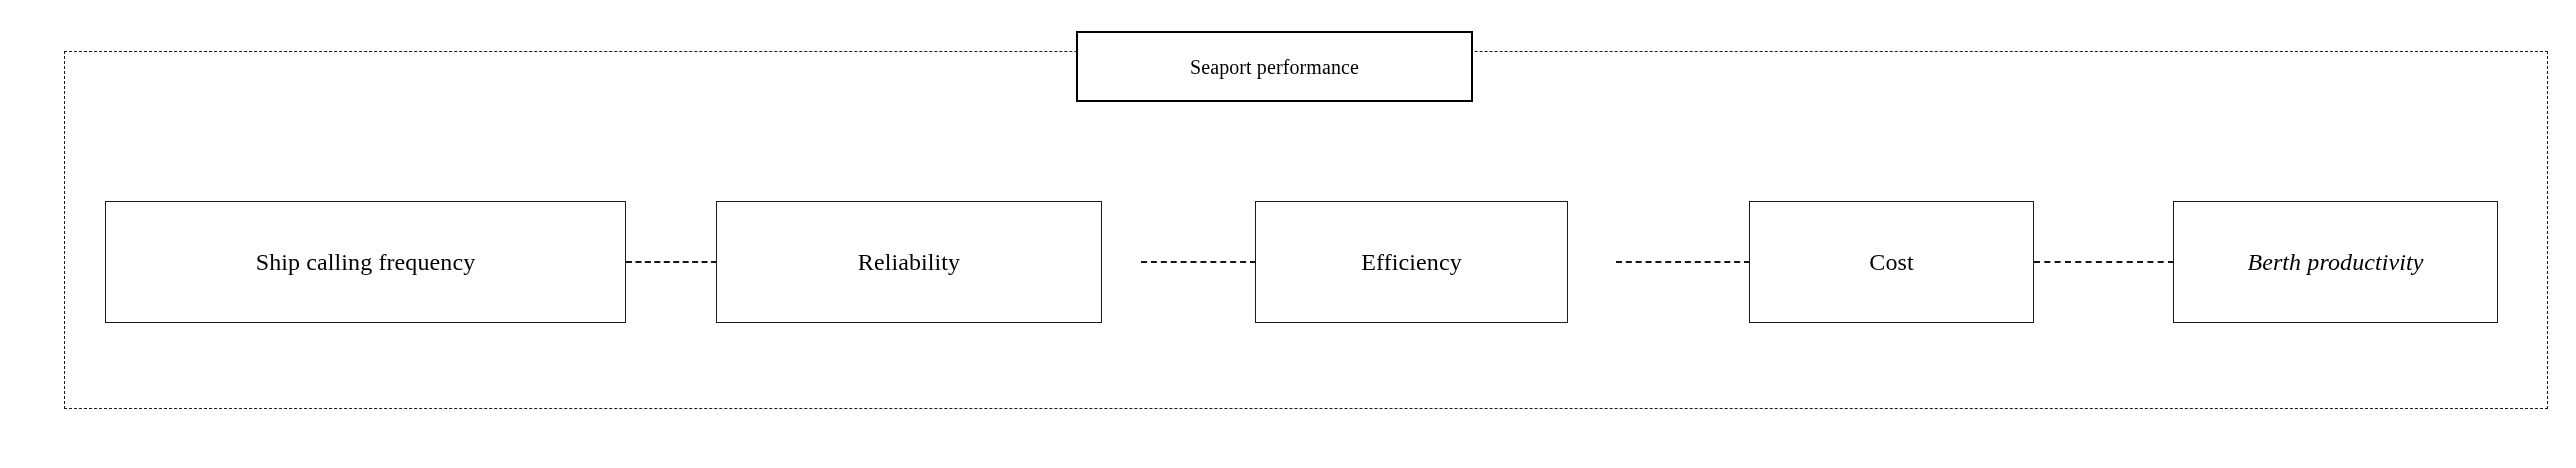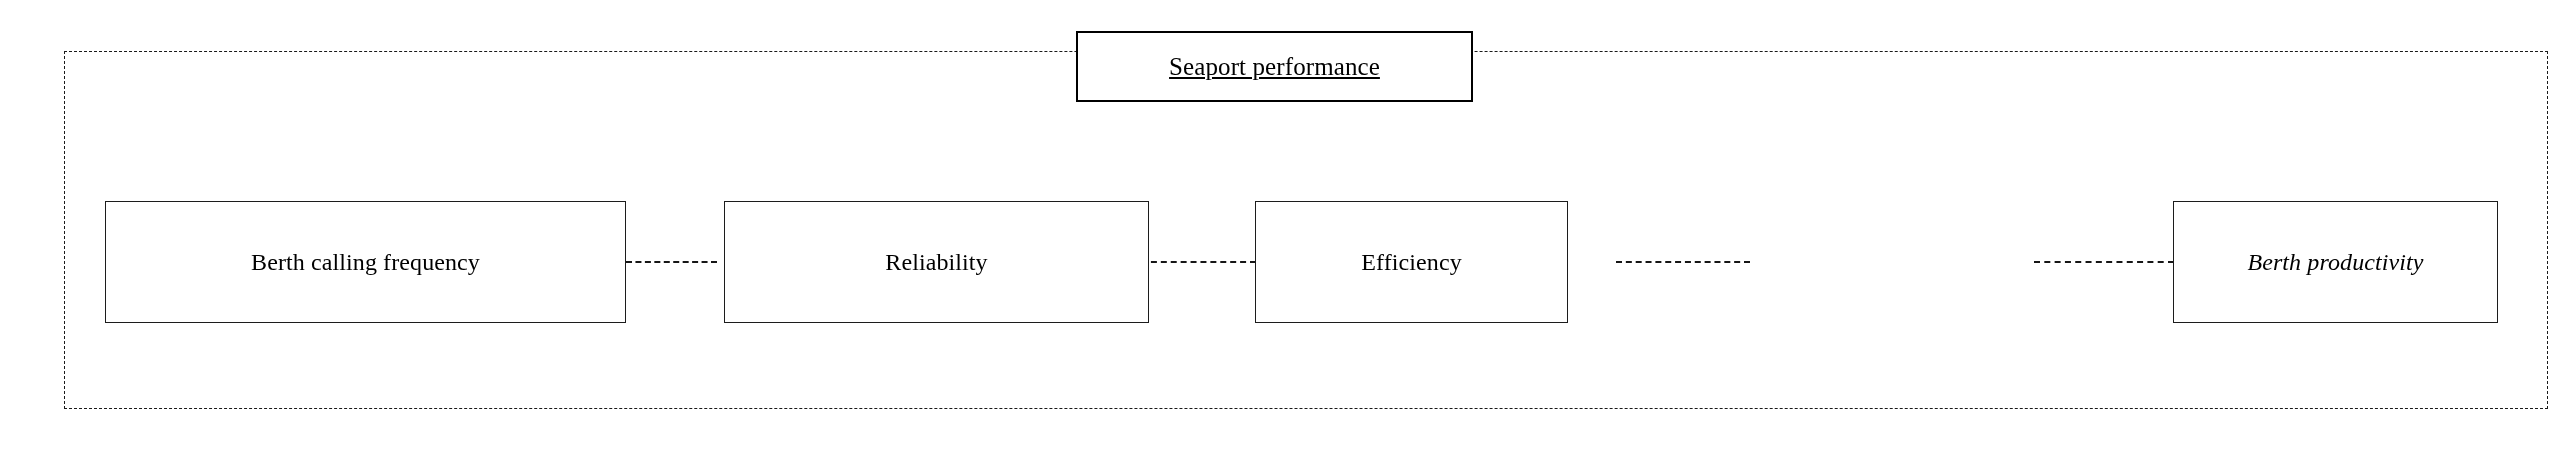--- a/index.html
+++ b/index.html
@@ -43,25 +43,24 @@
     height: 71px;
     box-sizing: border-box;
     border: 2.2px solid #000000;
     background: #ffffff;
     display: flex;
     align-items: center;
     justify-content: center;
     z-index: 5;
   }
   .title-box .box-label {
-    font-size: 25px;
+    font-size: 20px;
     line-height: 1;
     letter-spacing: 0.1px;
     white-space: nowrap;
-    text-decoration: underline;
   }
 
   
   .node-box {
     position: absolute;
     top: 201px;
     height: 122px;
     box-sizing: border-box;
     border: 1.5px solid #1c1c1c;
     background: #ffffff;
@@ -71,21 +70,21 @@
     z-index: 4;
   }
   .node-box .box-label {
     font-size: 24px;
     line-height: 1;
     letter-spacing: 0.1px;
     white-space: nowrap;
   }
 
   #node-1 { left: 105px;  width: 521px; }
-  #node-2 { left: 716px;  width: 425px; margin-left: 8px; }
+  #node-2 { left: 716px;  width: 386px; }
   #node-3 { left: 1255px; width: 313px; }
   #node-4 { left: 1749px; width: 285px; }
   #node-5 { left: 2173px; width: 325px; font-style: italic; }
 
   
   .connector {
     position: absolute;
     top: 261px;
     height: 0;
     border-top: 2.2px dashed #161616;
@@ -106,30 +105,33 @@
   <div class="title-box">
     <span class="box-label">Seaport performance</span>
   </div>
 
   <div class="connector" id="connector-1"></div>
   <div class="connector" id="connector-2"></div>
   <div class="connector" id="connector-3"></div>
   <div class="connector" id="connector-4"></div>
 
   <div class="node-box" id="node-1">
-    <span class="box-label">Berth calling frequency</span>
+    <span class="box-label">Ship calling frequency</span>
   </div>
 
   <div class="node-box" id="node-2">
     <span class="box-label">Reliability</span>
   </div>
 
   <div class="node-box" id="node-3">
     <span class="box-label">Efficiency</span>
   </div>
 
+  <div class="node-box" id="node-4">
+    <span class="box-label">Cost</span>
+  </div>
 
   <div class="node-box" id="node-5">
     <span class="box-label">Berth productivity</span>
   </div>
 
 </div>
 
 
 </body></html>

